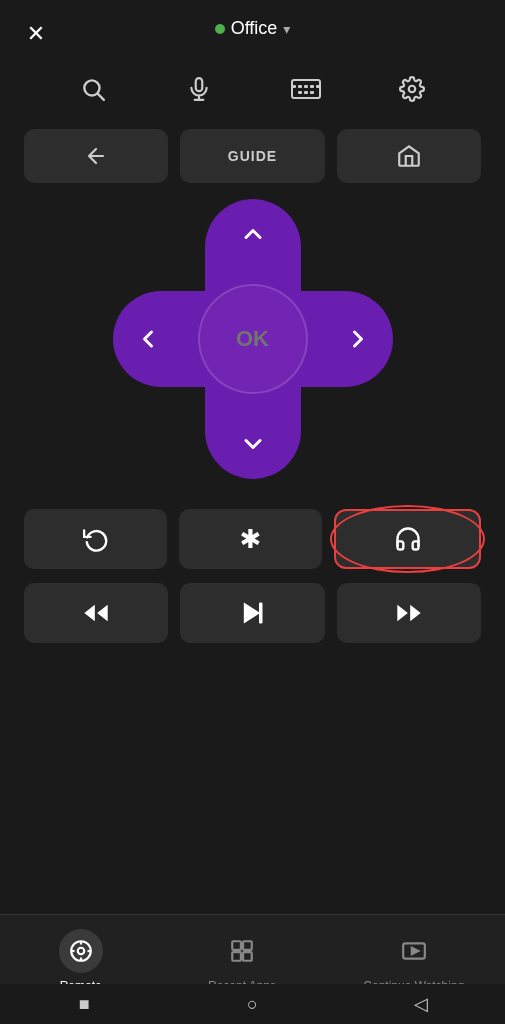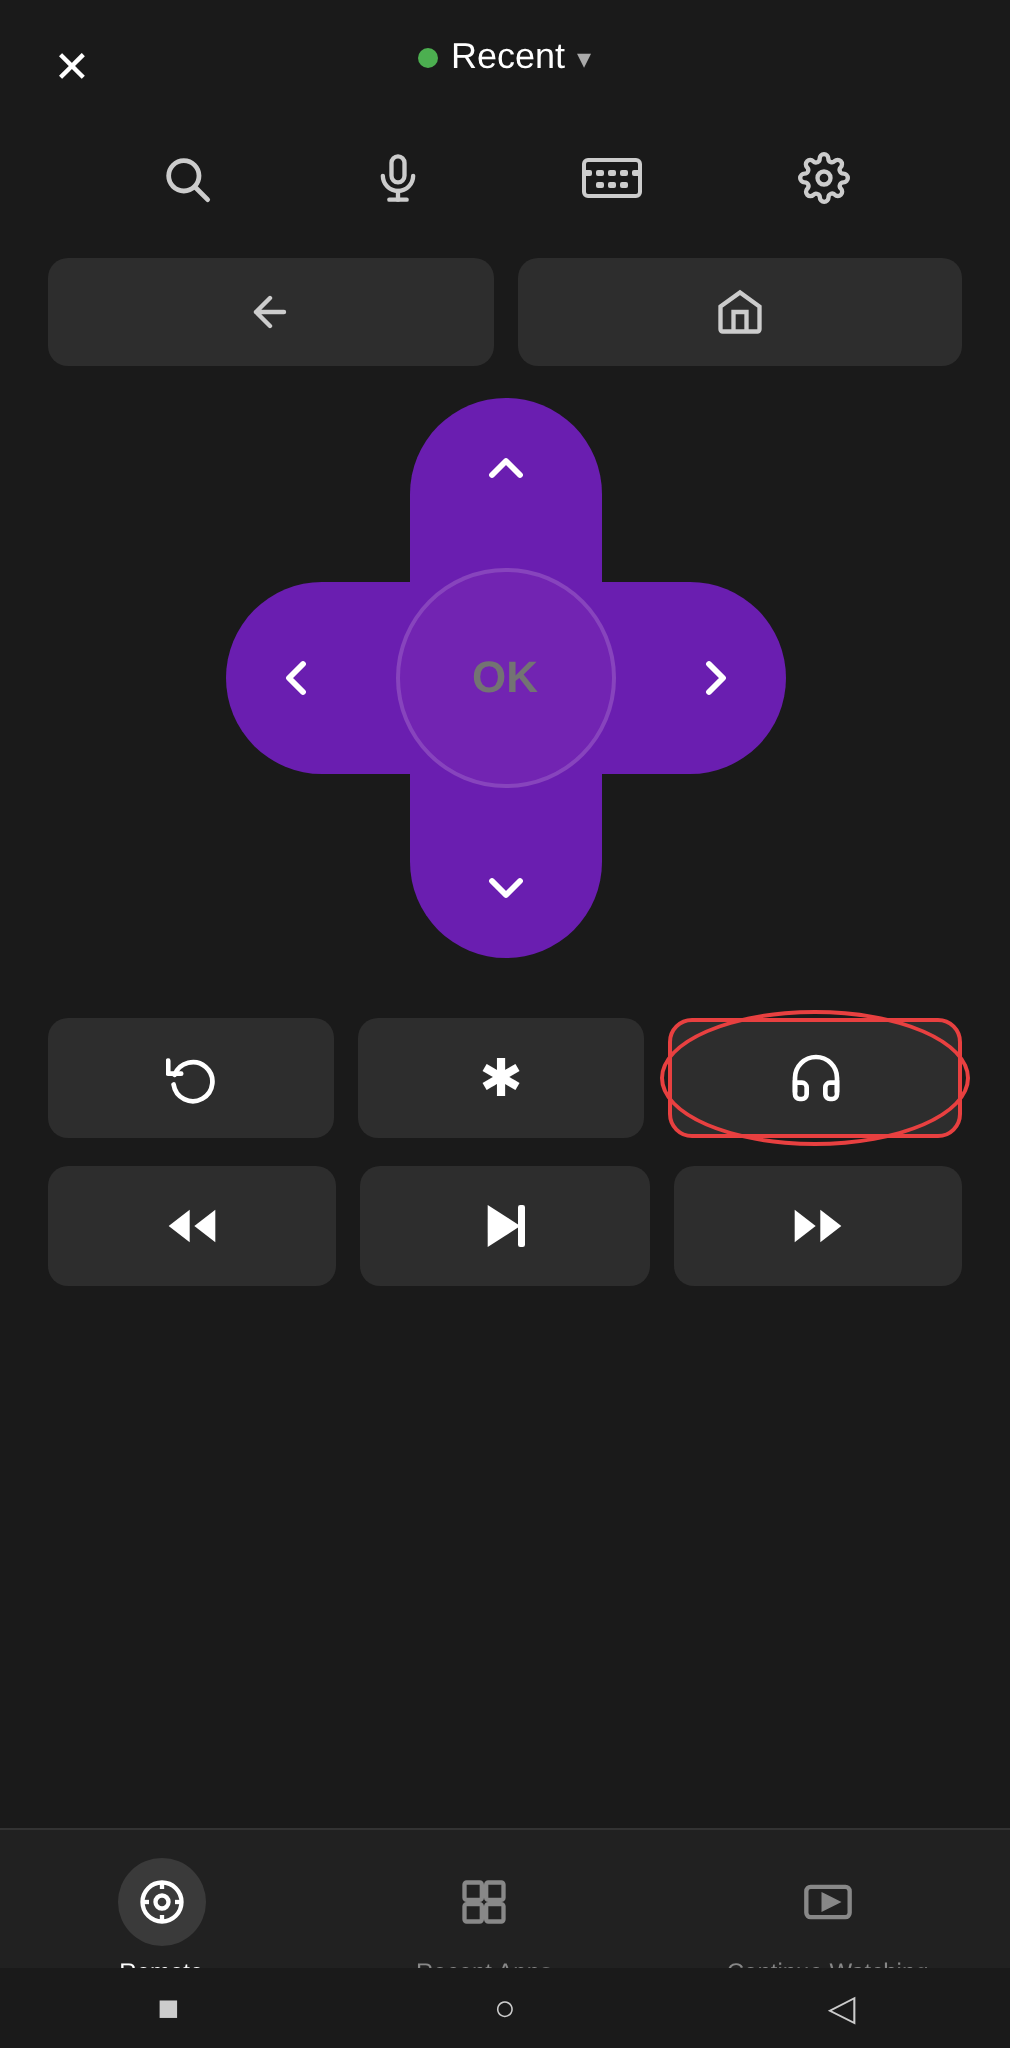--- a/index.html
+++ b/index.html
@@ -386,21 +386,21 @@
     }
 
   </style>
 </head>
 <body>
 
 <div class="header">
   <button class="close-btn">✕</button>
   <div class="device-name">
     <span class="green-dot"></span>
-    <span>Recent</span>
+    <span>Office</span>
     <span class="chevron-down">▾</span>
   </div>
 </div>
 
 <div class="icon-row">
   <button class="icon-btn">
     <svg class="icon-svg" viewBox="0 0 24 24">
       <circle cx="11" cy="11" r="7" stroke="#ccc" stroke-width="2.2" fill="none"></circle>
       <line x1="16.5" y1="16.5" x2="22" y2="22" stroke="#ccc" stroke-width="2.2"></line>
     </svg>
@@ -436,20 +436,21 @@
     </svg>
   </button>
 </div>
 
 <div class="control-row">
   <button class="ctrl-btn">
     <svg width="24" height="24" viewBox="0 0 24 24" fill="none">
       <path d="M19 12H5M12 5l-7 7 7 7" stroke="#ccc" stroke-width="2.2" stroke-linecap="round" stroke-linejoin="round"></path>
     </svg>
   </button>
+  <button class="ctrl-btn guide-btn">GUIDE</button>
   <button class="ctrl-btn">
     <svg width="26" height="26" viewBox="0 0 24 24" fill="none">
       <path d="M3 9.5L12 3l9 6.5V20a1 1 0 0 1-1 1H4a1 1 0 0 1-1-1V9.5z" stroke="#ccc" stroke-width="2" fill="none"></path>
       <path d="M9 21V12h6v9" stroke="#ccc" stroke-width="2"></path>
     </svg>
   </button>
 </div>
 
 <div class="dpad-container">
   <div class="dpad-cross-wrapper">

